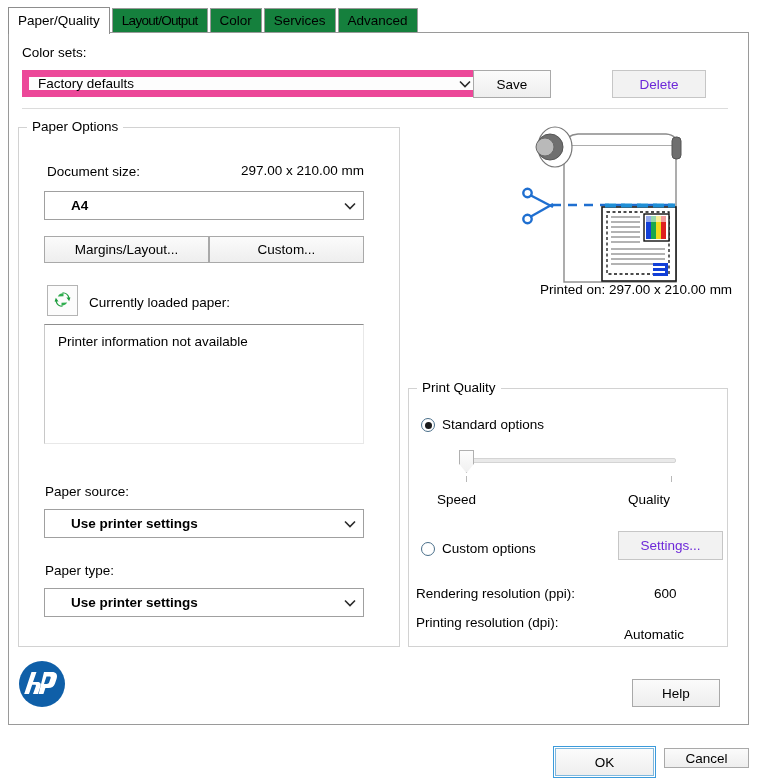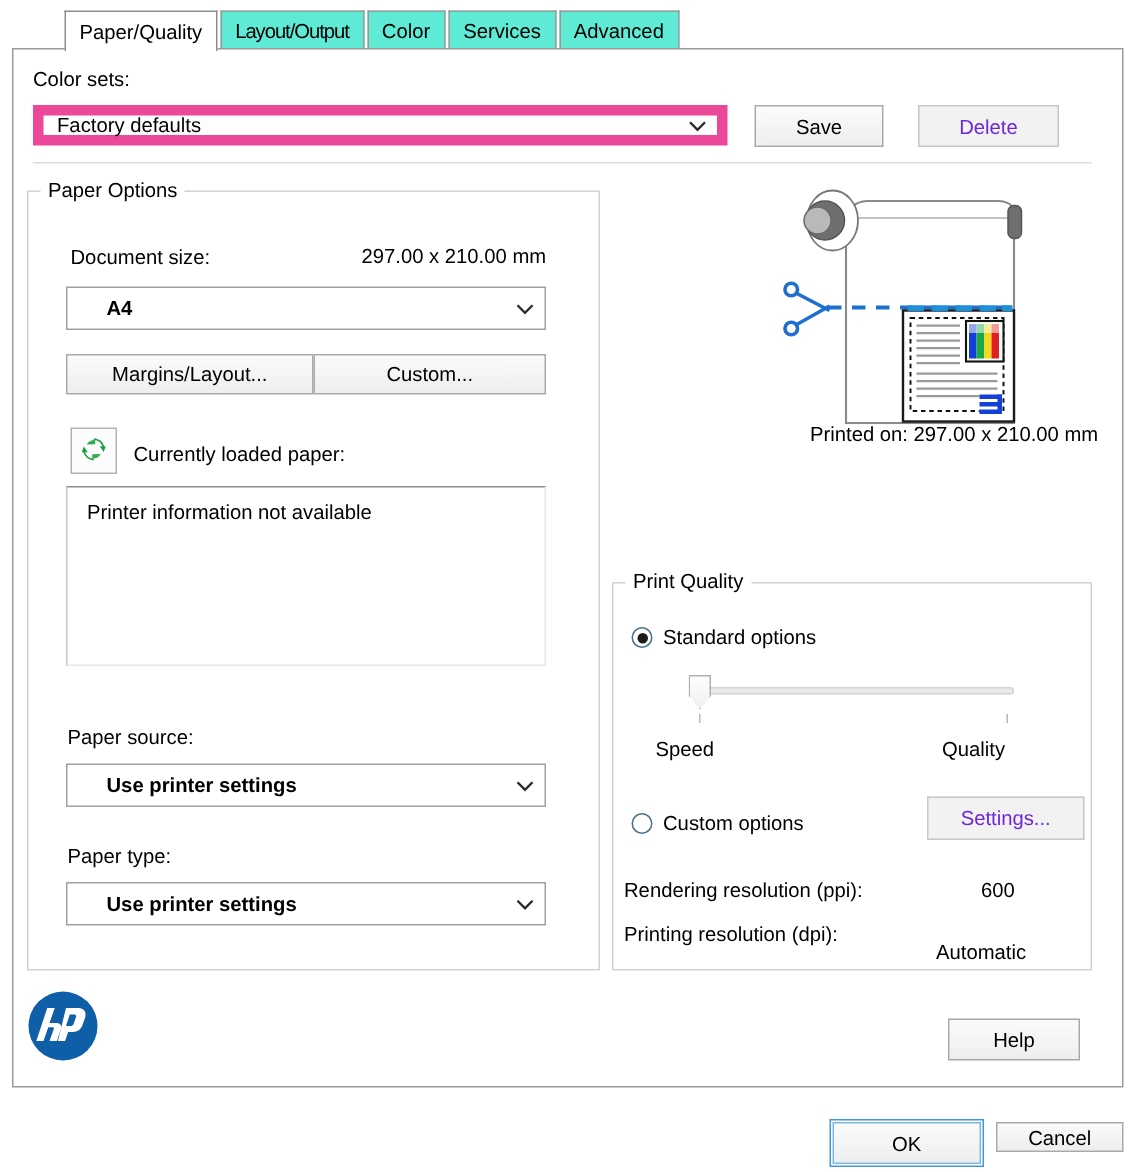--- a/index.html
+++ b/index.html
@@ -10,26 +10,26 @@
     font-family: "Liberation Sans", sans-serif;
     font-size: 13.5px;
     color: #000000;
     overflow: hidden;
     position: relative;
   }
 
   
   .tabstrip {
     position: absolute; left: 8px; top: 7px; right: 8px; height: 26px;
-    display: flex; align-items: flex-start; margin-left: 35px;
+    display: flex; align-items: center;
   }
   .tab {
     height: 25px; padding: 0 9px;
     display: flex; align-items: center;
-    background: #5eead4;
+    background: #15803d;
     border: 1px solid #9a9a9a;
     border-bottom: none;
     margin-right: 2px;
     font-size: 13.5px; color: #000;
     white-space: nowrap;
     position: relative; top: 0;
   }
   .tab.active {
     background: #ffffff;
     height: 27px;
@@ -63,21 +63,21 @@
   .btn {
     background: linear-gradient(#fbfbfb,#eeeeee);
     border: 1px solid #a9a9a9;
     font-family: "Liberation Sans", sans-serif;
     font-size: 13.5px; color: #000;
     display: flex; align-items: center; justify-content: center;
     cursor: default;
   }
   .btn.disabled { color: #6d28d9; background: #f2f2f2; border-color: #c6c6c6; }
 
-  #save-btn   { position: absolute; left: 503px; top: 70px; width: 86px; height: 28px; }
+  #save-btn   { position: absolute; left: 473px; top: 70px; width: 78px; height: 28px; }
   #delete-btn { position: absolute; left: 612px; top: 70px; width: 94px; height: 28px; }
 
   .hr-sep { position: absolute; left: 22px; top: 108px; width: 706px; height: 1px; background: #dcdcdc; }
 
   
   .group { position: absolute; border: 1px solid #d2d2d2; }
   .group > .legend {
     position: absolute; top: -9px; left: 8px; background: #ffffff;
     padding: 0 5px; font-size: 13.5px; color: #000;
   }

